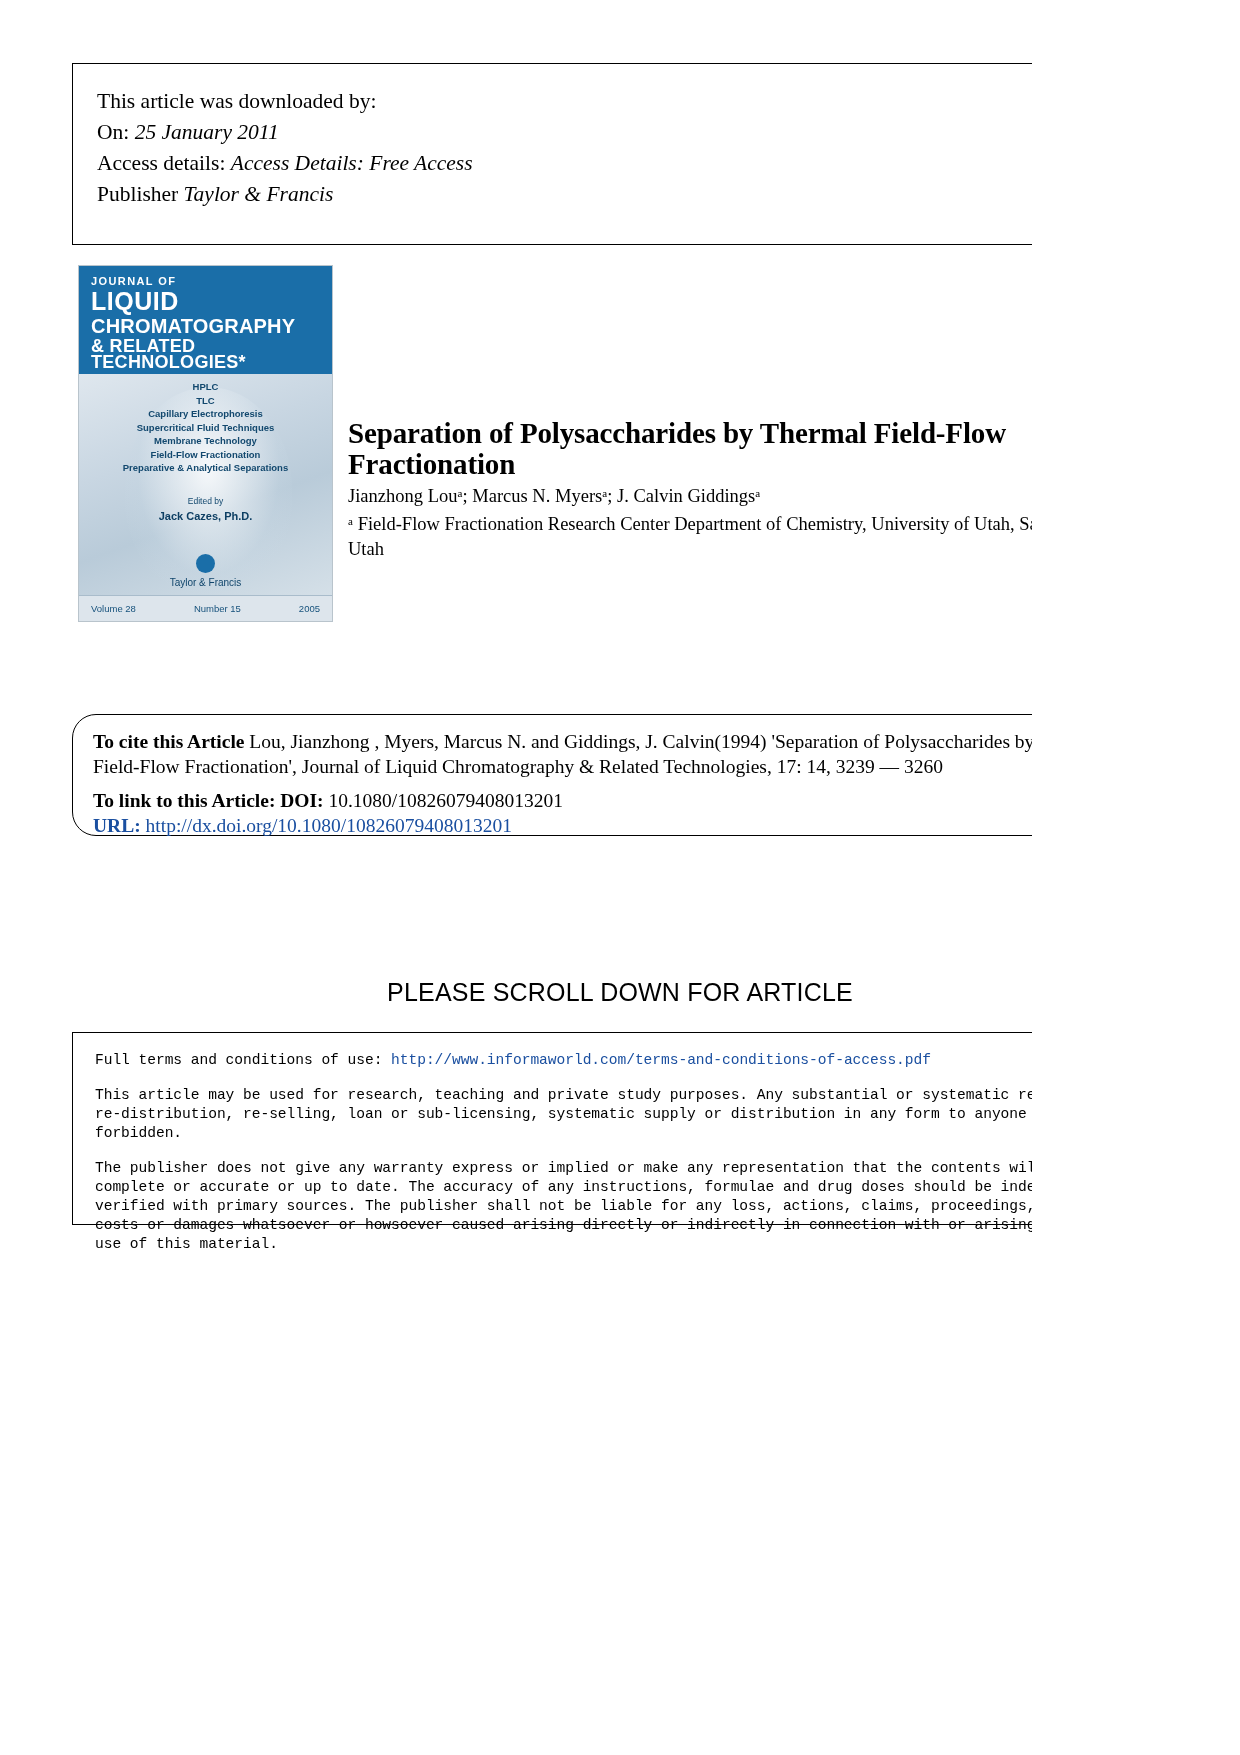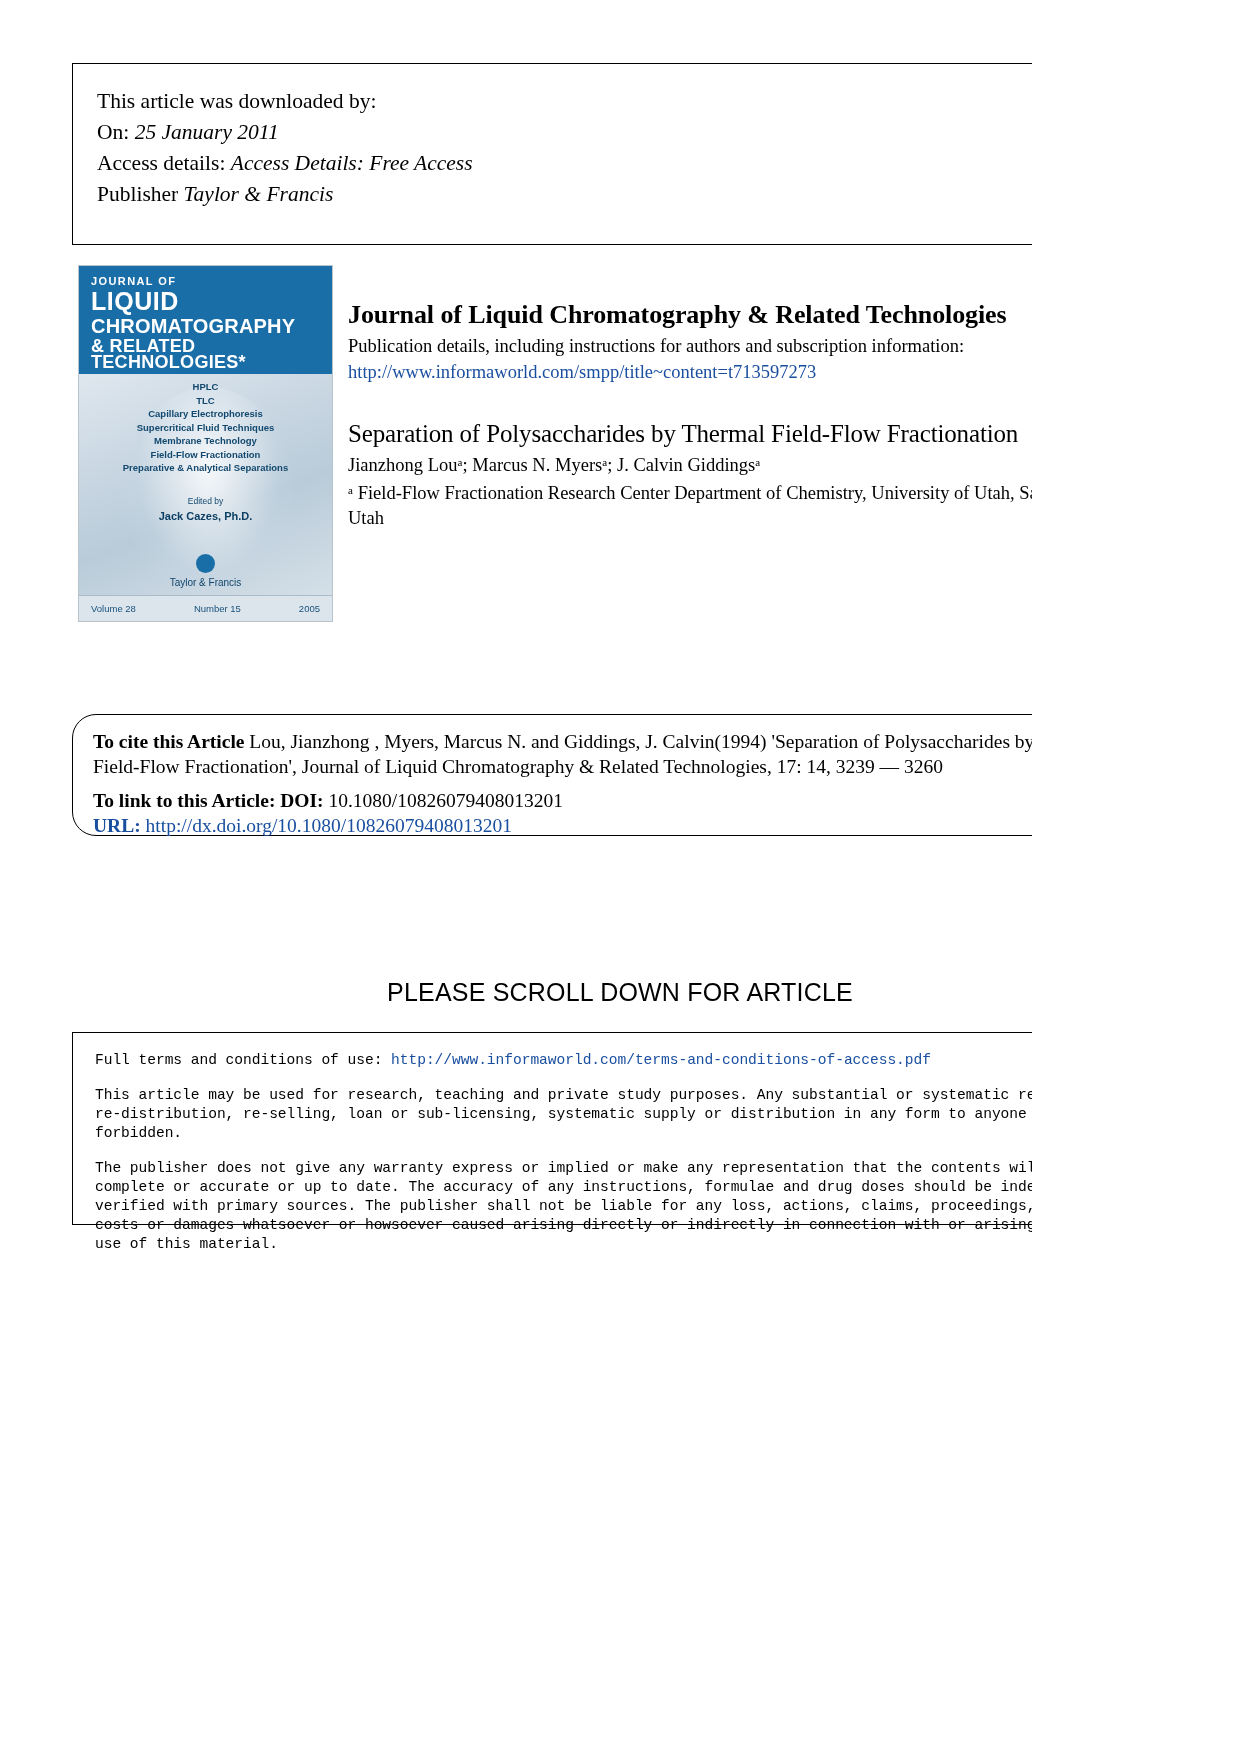--- a/index.html
+++ b/index.html
@@ -208,22 +208,22 @@
     display: block;
   }
 
   #article-block {
     position: absolute;
     left: 348px;
     top: 418px;
     width: 790px;
   }
   #article-title {
-    font-size: 25px;
-    font-weight: normal;
+    font-size: 29px;
+    font-weight: bold;
     line-height: 31px;
     letter-spacing: -0.15px;
   }
   #article-authors {
     font-size: 18.5px;
     line-height: 25px;
     margin-top: 4px;
   }
   #article-affil {
     font-size: 18.5px;
@@ -322,25 +322,20 @@
         <span>Taylor &amp; Francis</span>
       </div>
     </div>
     <div class="cov-foot">
       <span>Volume 28</span>
       <span>Number 15</span>
       <span>2005</span>
     </div>
   </div>
 
-  <div id="journal-block">
-    <div id="journal-title">Journal of Liquid Chromatography &amp; Related Technologies</div>
-    <div id="journal-pubdetails">Publication details, including instructions for authors and subscription information:</div>
-    <a id="journal-link" class="link" href="#">http://www.informaworld.com/smpp/title~content=t713597273</a>
-  </div>
 
   <div id="article-block">
     <div id="article-title">Separation of Polysaccharides by Thermal Field-Flow Fractionation</div>
     <div id="article-authors">Jianzhong Louᵃ; Marcus N. Myersᵃ; J. Calvin Giddingsᵃ</div>
     <div id="article-affil">ᵃ Field-Flow Fractionation Research Center Department of Chemistry, University of Utah, Salt Lake City, Utah</div>
   </div>
 
   <div class="box" id="cite-box">
     <div class="cline">
       <span class="bold">To cite this Article</span>

